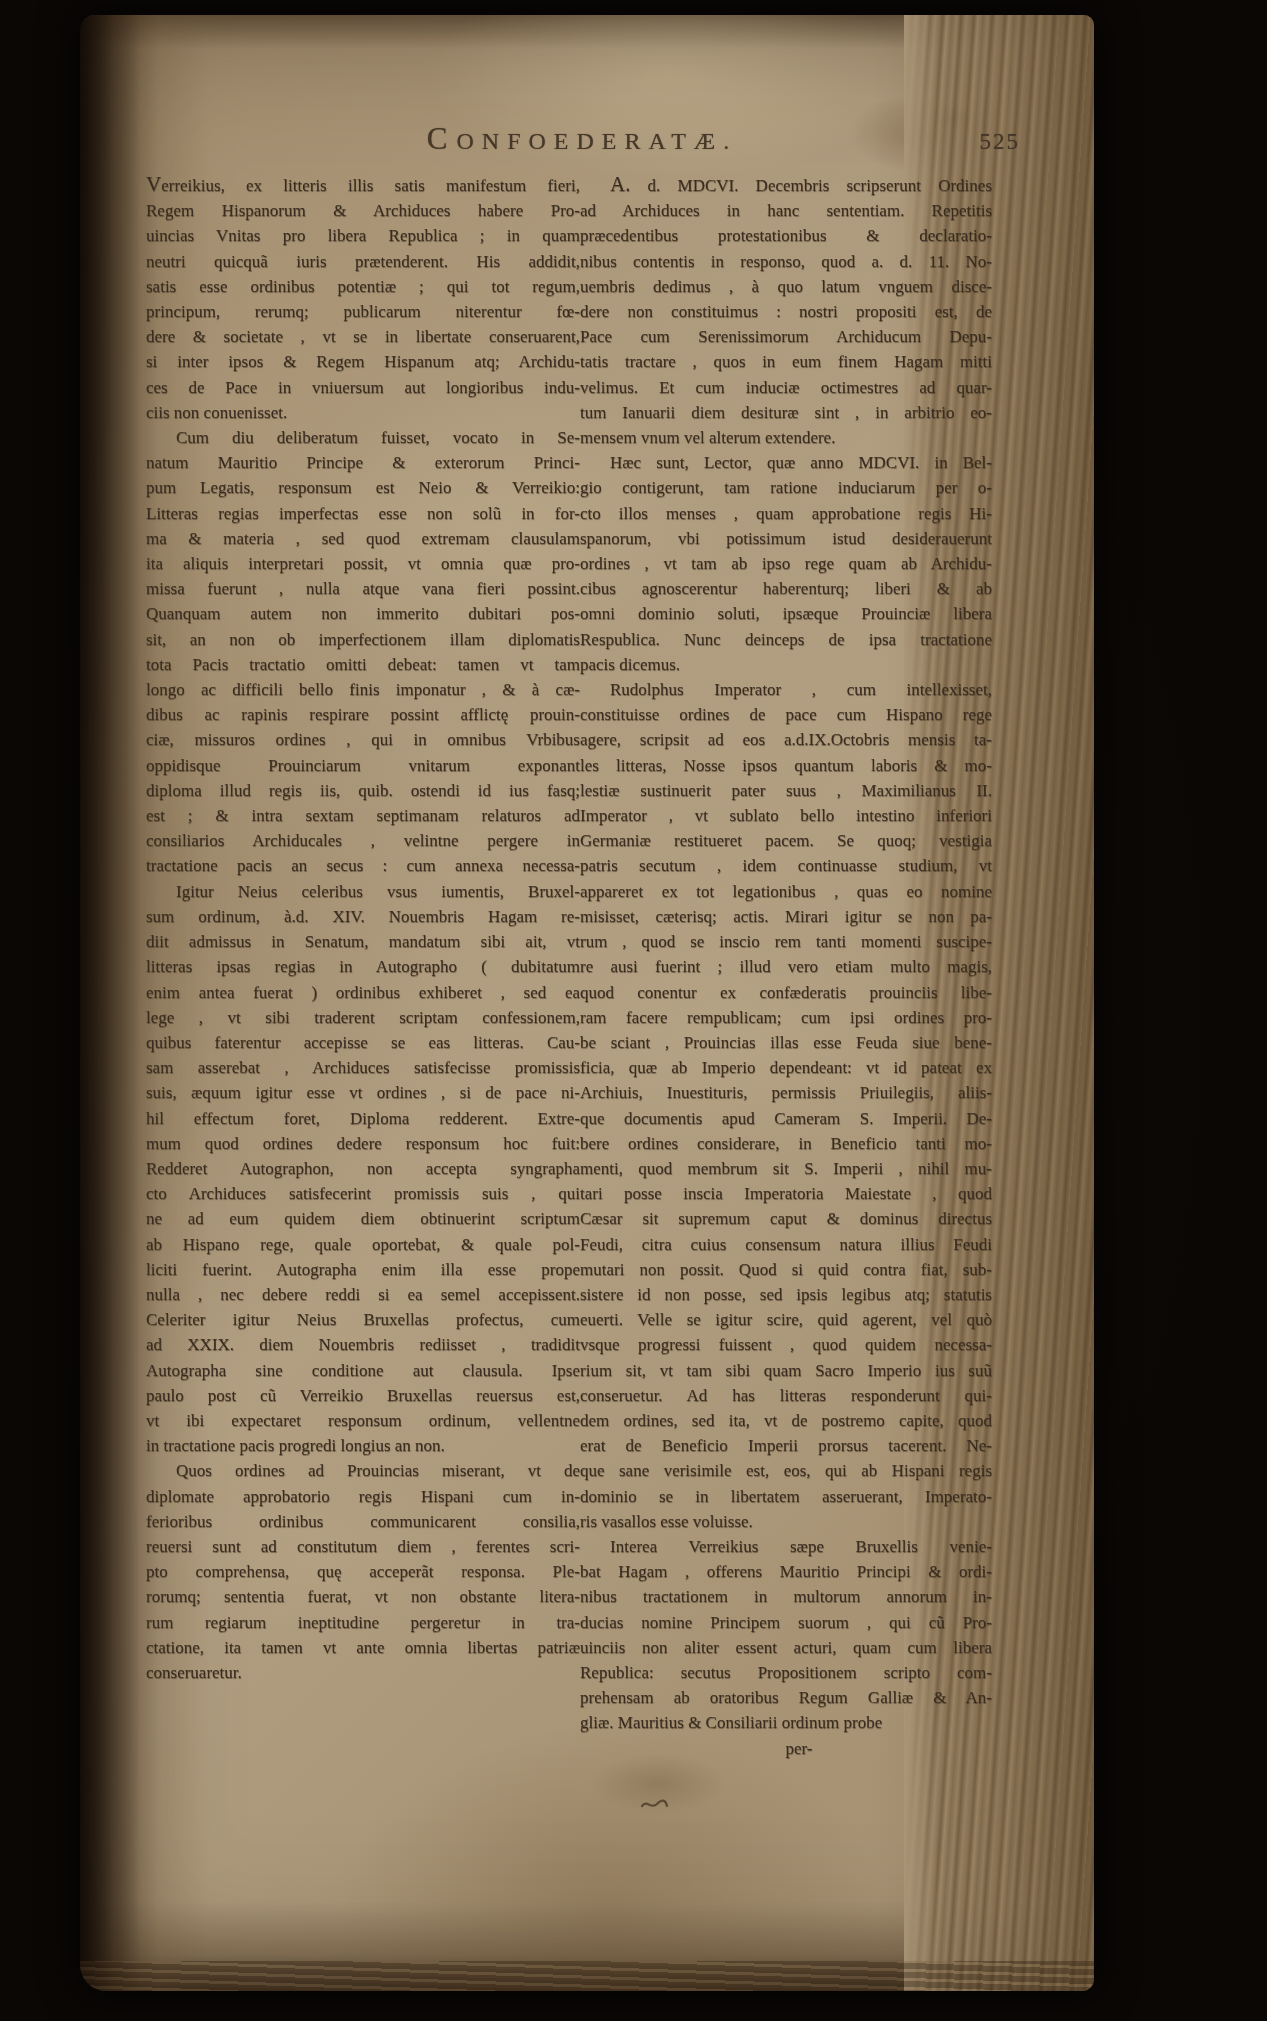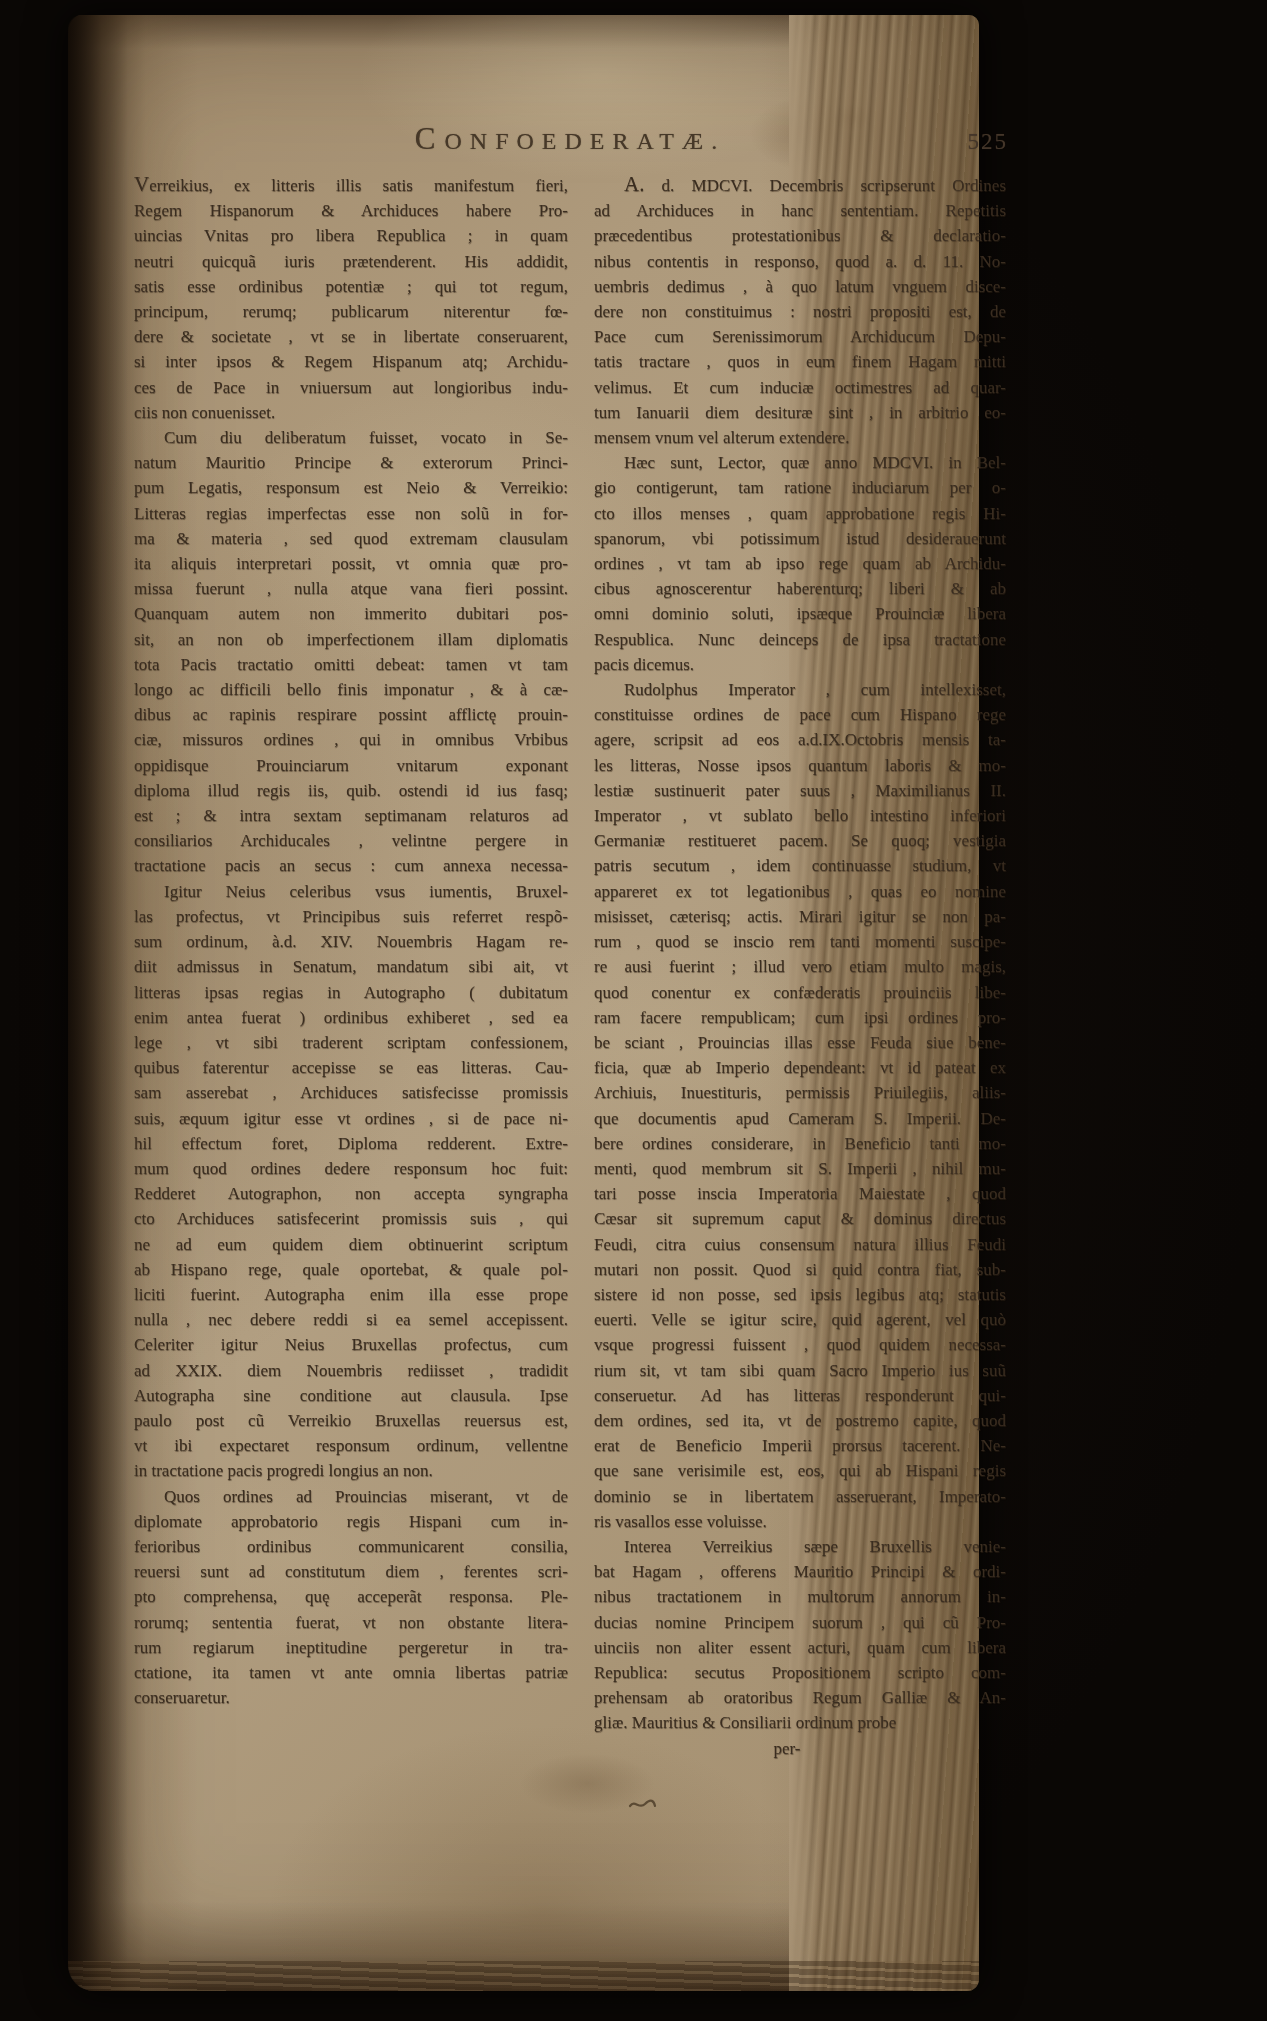--- a/index.html
+++ b/index.html
@@ -1,21 +1,21 @@
 <!DOCTYPE html>
 <html><head>
 <meta charset="utf-8">
 <style>
   html,body{margin:0;padding:0;background:#0b0806;}
   #canvas{position:relative;width:1267px;height:2021px;background:
     radial-gradient(ellipse at 50% 50%, #120d09 0%, #0a0705 70%);
     overflow:hidden;font-family:"Liberation Serif","DejaVu Serif",serif;}
 
   
-  #paper{position:absolute;left:68px;top:15px;width:911px;height:1976px;
+  #paper{position:absolute;left:80px;top:15px;width:1014px;height:1976px;
     border-radius:14px 10px 12px 26px/18px 10px 12px 30px;
     background-image:
       radial-gradient(ellipse 340px 150px at 58% 3%, rgba(205,188,154,.55), rgba(205,188,154,0) 70%),
       radial-gradient(ellipse 120px 60px at 84% 6%, rgba(96,70,42,.38), rgba(96,70,42,0) 70%),
       radial-gradient(ellipse 30px 18px at 86% 5.2%, rgba(70,48,26,.5), rgba(70,48,26,0) 75%),
       radial-gradient(ellipse 420px 700px at 8% 45%, rgba(118,95,64,.30), rgba(118,95,64,0) 70%),
       radial-gradient(ellipse 300px 200px at 42% 26%, rgba(206,190,158,.28), rgba(206,190,158,0) 72%),
       radial-gradient(ellipse 260px 160px at 66% 52%, rgba(201,184,150,.22), rgba(201,184,150,0) 70%),
       radial-gradient(ellipse 380px 260px at 52% 96%, rgba(112,88,56,.34), rgba(112,88,56,0) 72%),
       radial-gradient(ellipse 200px 120px at 24% 78%, rgba(196,178,144,.20), rgba(196,178,144,0) 70%),
@@ -52,21 +52,21 @@
 
   
   #print{position:absolute;left:66px;top:106px;width:872px;color:#3a2e21;}
   #running-head{position:relative;width:100%;text-align:center;
     font-size:24px;letter-spacing:8px;color:#463828;
     text-shadow:0 0 1px rgba(58,44,30,.65);}
   #running-head::first-letter{font-size:31px;letter-spacing:9px;}
   #folio{position:absolute;right:-2px;top:8px;font-size:23px;letter-spacing:2px;
     color:#44362a;text-shadow:0 0 1px rgba(58,44,30,.6);}
 
-  #columns{display:flex;gap:26px;margin-top:15px;}
+  #columns{display:flex;margin-top:15px;}
   .col{font-size:17px;line-height:25.2px;color:#3a2d20;
     text-shadow:.4px .5px .7px rgba(54,40,26,.55);}
   #col-left{width:434px;}
   #col-right{width:412px;}
   .para{margin:0;}
   .line{white-space:nowrap;text-align:justify;text-align-last:justify;}
   .line.last{text-align-last:left;}
   .line.indent{text-indent:30px;}
   .para:first-child .line:first-child::first-letter{font-size:21px;}
 
@@ -117,21 +117,20 @@
               <div class="line">dibus ac rapinis respirare possint afflictę prouin-</div>
               <div class="line">ciæ, missuros ordines , qui in omnibus Vrbibus</div>
               <div class="line">oppidisque Prouinciarum vnitarum exponant</div>
               <div class="line">diploma illud regis iis, quib. ostendi id ius fasq;</div>
               <div class="line">est ; &amp; intra sextam septimanam relaturos ad</div>
               <div class="line">consiliarios Archiducales , velintne pergere in</div>
               <div class="line">tractatione pacis an secus : cum annexa necessa-</div>
             </div>
             <div class="para">
               <div class="line indent">Igitur Neius celeribus vsus iumentis, Bruxel-</div>
-              <div class="line">las profectus, vt Principibus suis referret respõ-</div>
               <div class="line">sum ordinum, à.d. XIV. Nouembris Hagam re-</div>
               <div class="line">diit admissus in Senatum, mandatum sibi ait, vt</div>
               <div class="line">litteras ipsas regias in Autographo ( dubitatum</div>
               <div class="line">enim antea fuerat ) ordinibus exhiberet , sed ea</div>
               <div class="line">lege , vt sibi traderent scriptam confessionem,</div>
               <div class="line">quibus faterentur accepisse se eas litteras. Cau-</div>
               <div class="line">sam asserebat , Archiduces satisfecisse promissis</div>
               <div class="line">suis, æquum igitur esse vt ordines , si de pace ni-</div>
               <div class="line">hil effectum foret, Diploma redderent. Extre-</div>
               <div class="line">mum quod ordines dedere responsum hoc fuit:</div>

